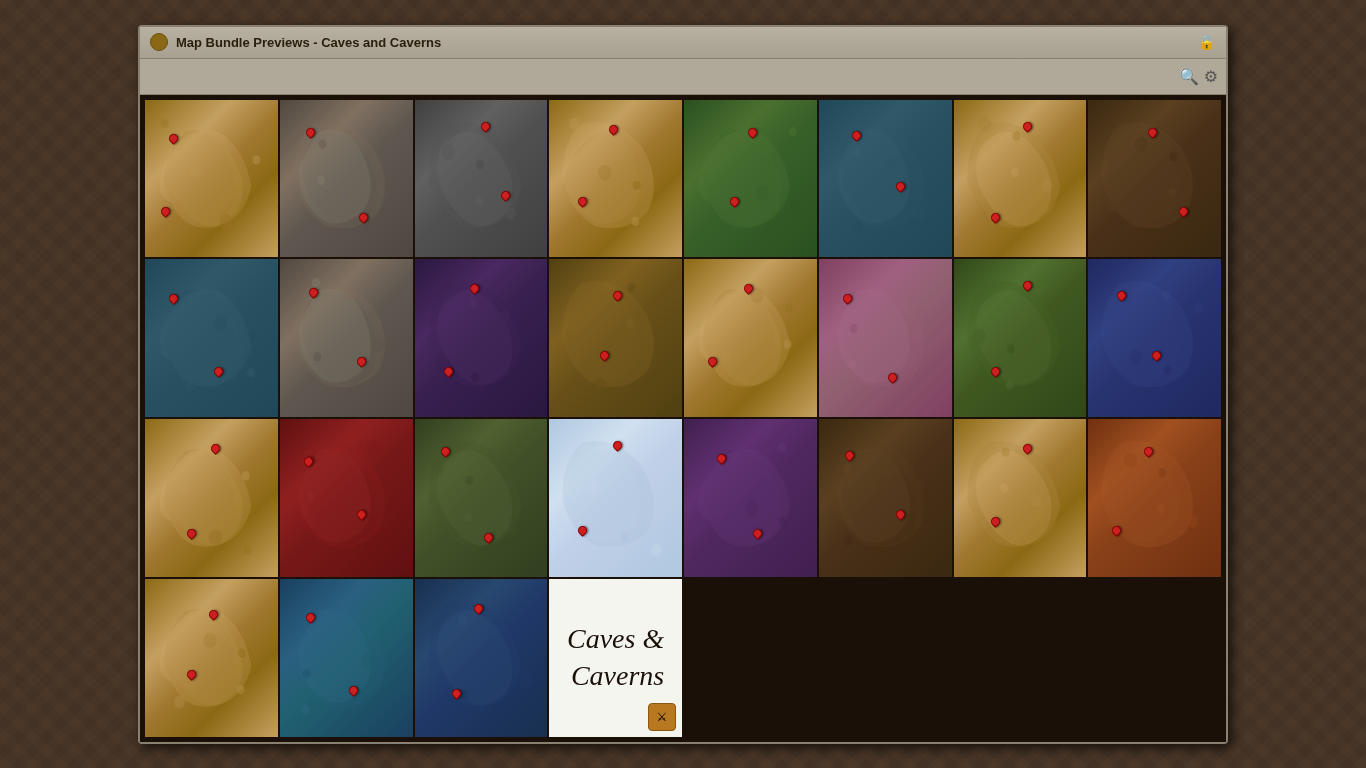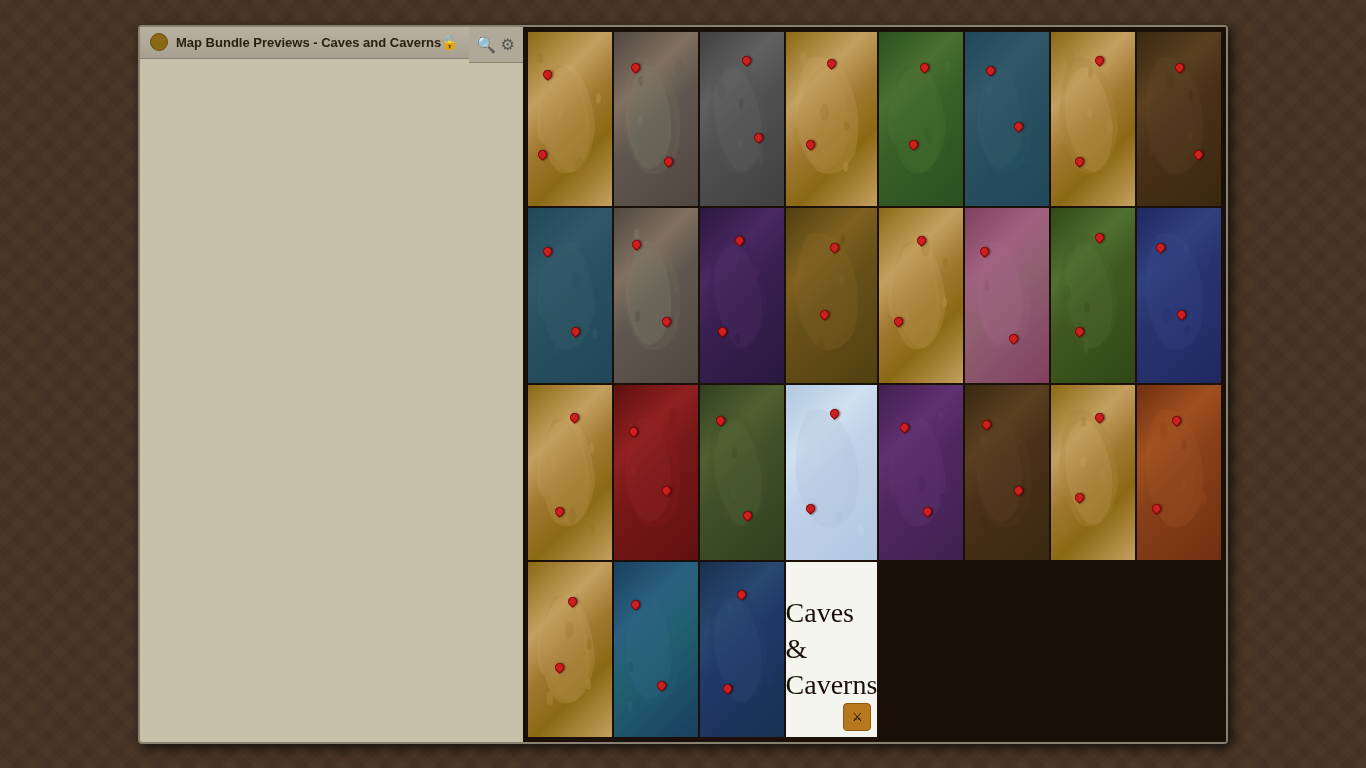--- a/index.html
+++ b/index.html
@@ -19,21 +19,21 @@
     }
 
     .window {
       width: 1090px;
       height: 719px;
       background: #c8c0a8;
       border: 2px solid #888070;
       border-radius: 4px;
       box-shadow: 4px 4px 12px rgba(0,0,0,0.7);
       display: flex;
-      flex-direction: row;
+      flex-direction: column;
     }
 
     .title-bar {
       background: linear-gradient(to bottom, #b8b0a0, #a8a090);
       border-bottom: 1px solid #888070;
       padding: 5px 10px;
       display: flex;
       align-items: center;
       justify-content: space-between;
       height: 32px;
@@ -106,23 +106,24 @@
       display: flex;
       align-items: center;
       justify-content: center;
       border: 1px solid #1a1008;
       position: relative;
     }
 
     .title-cell-text {
       font-family: 'Georgia', serif;
       font-size: 28px;
-      text-align: left;
+      text-align: right;
       color: #1a1008;
       line-height: 1.3;
+      font-style: italic;
     }
 
     .title-cell-badge {
       position: absolute;
       bottom: 6px;
       right: 6px;
       width: 28px;
       height: 28px;
       background: #b87820;
       border-radius: 4px;

